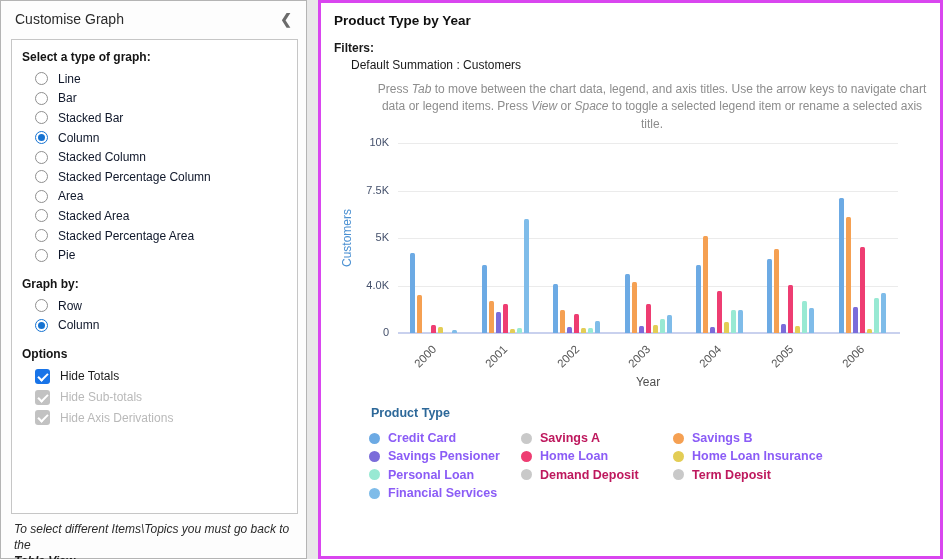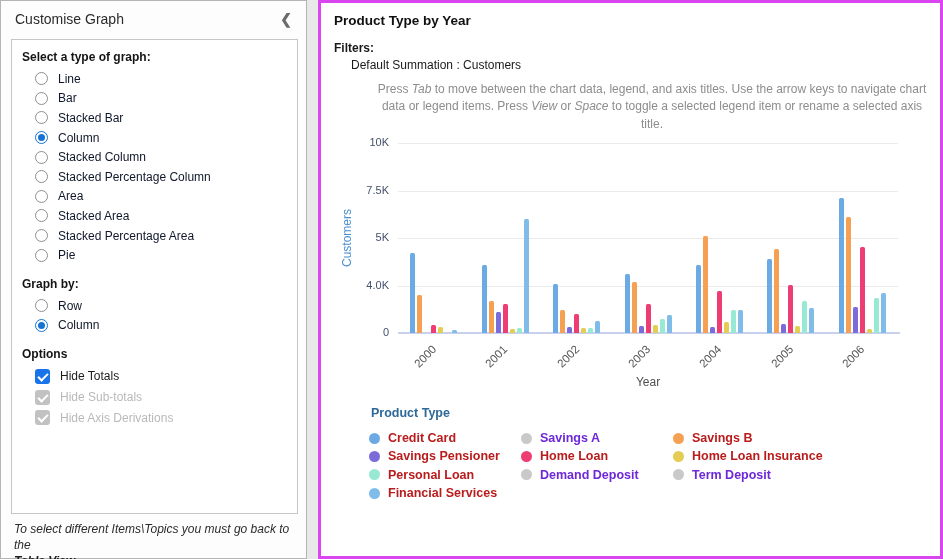--- a/index.html
+++ b/index.html
@@ -53,22 +53,22 @@
   .baseline{position:absolute;left:77px;width:502px;height:2px;background:#c9d1ee;top:329px;}
   .ytick{position:absolute;left:28px;width:40px;text-align:right;font-size:11px;color:#44506b;}
   .ytitle{position:absolute;left:-9px;top:228px;width:70px;text-align:center;font-size:12px;color:#4a90d2;transform:rotate(-90deg);}
   .bar{position:absolute;width:5px;border-radius:1.5px 1.5px 0 0;}
   .xtick{position:absolute;width:46px;text-align:right;font-size:11.5px;color:#565656;transform:rotate(-45deg);transform-origin:100% 0;}
   .xtitle{position:absolute;left:77px;width:500px;text-align:center;top:372px;font-size:12px;color:#4f4f4f;}
   .legend-title{position:absolute;left:50px;top:403px;font-size:12.5px;font-weight:bold;color:#2d6899;}
   .legend{position:absolute;left:48px;top:426px;display:grid;grid-template-columns:152px 152px 200px;grid-auto-rows:18.3px;}
   .legend-item{display:flex;align-items:center;cursor:pointer;}
   .legend-dot{width:11px;height:11px;border-radius:50%;margin-right:8px;flex:0 0 11px;}
-  .legend-label{font-size:12.5px;font-weight:bold;color:#b91c1c;white-space:nowrap;}
-  .legend-item.disabled .legend-label{color:#6d28d9;}
+  .legend-label{font-size:12.5px;font-weight:bold;color:#8b5cf6;white-space:nowrap;}
+  .legend-item.disabled .legend-label{color:#be185d;}
 </style>
 </head>
 <body>
 
 <div class="page">
 
   <aside class="sidebar">
     <div class="sidebar-header">
       <span class="sidebar-title">Customise Graph</span>
       <span class="collapse">❮</span>

